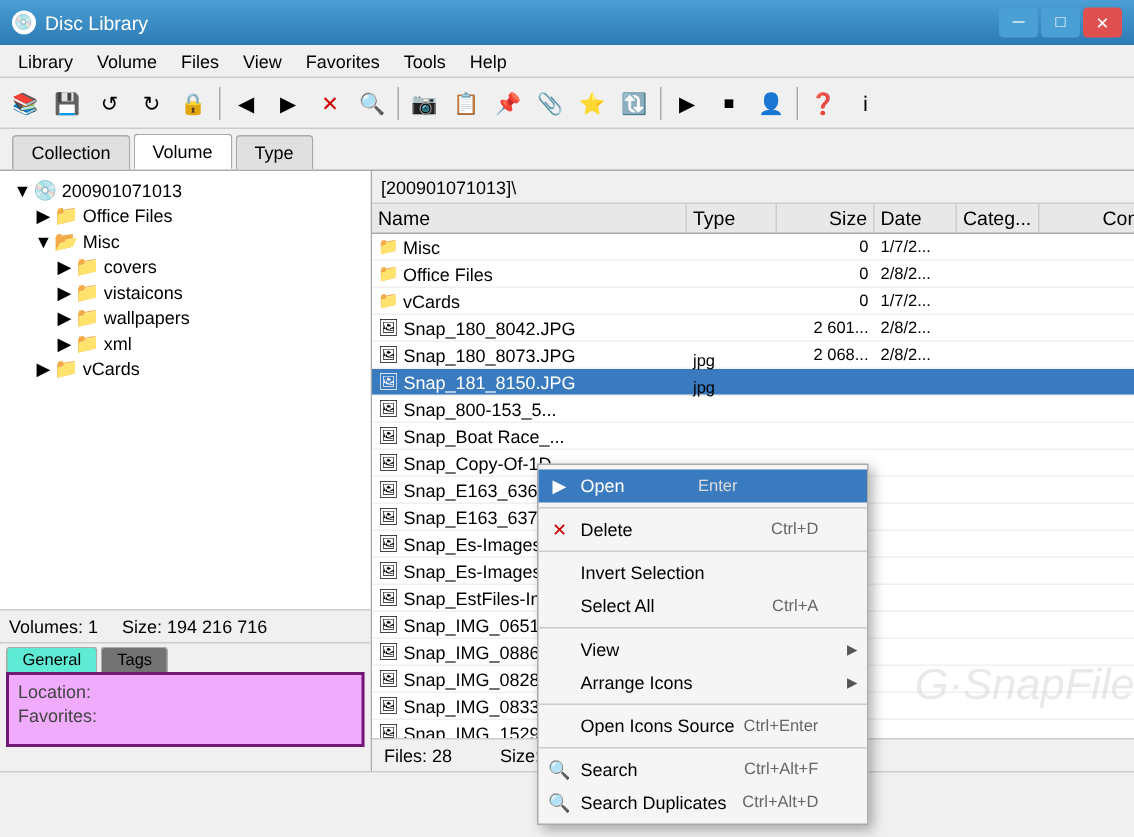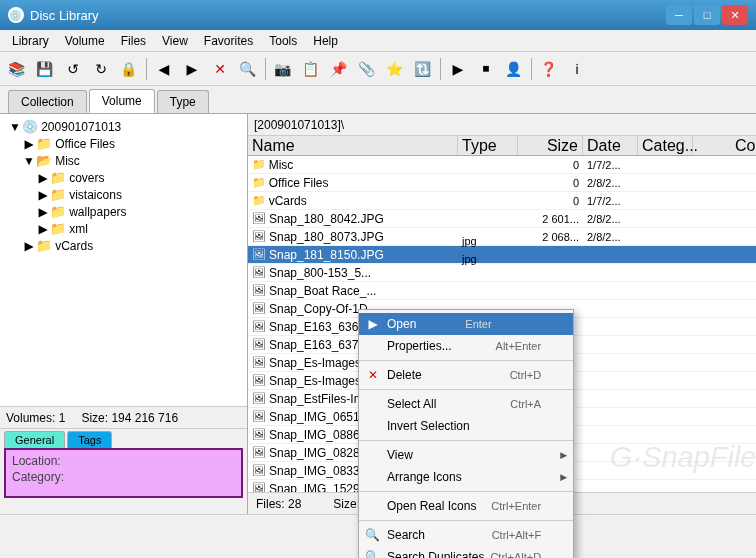--- a/index.html
+++ b/index.html
@@ -130,21 +130,21 @@
     }
     .info-tabs {
       display: flex;
       padding: 2px 4px 0;
     }
     .info-tab {
       padding: 2px 10px;
       border: 1px solid #aaa;
       border-bottom: none;
       cursor: pointer;
-      background: #0ea5e9;
+      background: #737373;
       margin-right: 2px;
       border-radius: 3px 3px 0 0;
       font-size: 11px;
     }
     .info-tab.active { background: #5eead4; }
     .info-content {
       background: #f0abfc;
       border: 2px solid #701a75;
       margin: 0 4px 16px;
       padding: 4px 6px;
@@ -178,21 +178,21 @@
       height: 20px;
       align-items: center;
     }
     .col-header {
       padding: 0 4px;
       border-right: 1px solid #ccc;
       height: 100%;
       display: flex;
       align-items: center;
       cursor: pointer;
-      font-size: 16px;
+      font-size: 13px;
     }
     .col-name { width: 210px; }
     .col-type { width: 60px; }
     .col-size { width: 65px; justify-content: flex-end; }
     .col-date { width: 55px; }
     .col-cat { width: 55px; }
     .col-comm { width: 60px; margin-left: 38px; }
     
     .file-list {
       flex: 1;
@@ -428,21 +428,21 @@
       <div class="info-tabs">
         <div class="info-tab active">General</div>
         <div class="info-tab">Tags</div>
       </div>
       <div class="info-content">
         <div class="info-row">
           <span class="info-label">Location:</span>
           <span></span>
         </div>
         <div class="info-row">
-          <span class="info-label">Category:</span>
+          <span class="info-label">Favorites:</span>
           <span></span>
         </div>
       </div>
     </div>
   </div>
 
   <div class="right-panel">
 
     <div class="address-bar">
       <span>[200901071013]\</span>
@@ -676,54 +676,49 @@
     </div>
 
     <div class="watermark">G·SnapFiles</div>
 
     <div class="context-menu" id="context-menu" style="left: 110px; top: 195px;">
     <div class="ctx-item active">
           <span class="ctx-icon">▶</span>
           <span>Open</span>
           <span class="shortcut">Enter</span>
         </div>
-        <div class="ctx-item">
-          <span class="ctx-icon"></span>
-          <span>Properties...</span>
-          <span class="shortcut">Alt+Enter</span>
-        </div>
         <div class="ctx-separator"></div>
         <div class="ctx-item">
           <span class="ctx-icon" style="color:#c00;">✕</span>
           <span>Delete</span>
           <span class="shortcut">Ctrl+D</span>
         </div>
         <div class="ctx-separator"></div>
         <div class="ctx-item">
           <span class="ctx-icon"></span>
+          <span>Invert Selection</span>
+        </div>
+        <div class="ctx-item">
+          <span class="ctx-icon"></span>
           <span>Select All</span>
           <span class="shortcut">Ctrl+A</span>
-        </div>
-        <div class="ctx-item">
-          <span class="ctx-icon"></span>
-          <span>Invert Selection</span>
         </div>
         <div class="ctx-separator"></div>
         <div class="ctx-item has-submenu">
           <span class="ctx-icon"></span>
           <span>View</span>
         </div>
         <div class="ctx-item has-submenu">
           <span class="ctx-icon"></span>
           <span>Arrange Icons</span>
         </div>
         <div class="ctx-separator"></div>
         <div class="ctx-item">
           <span class="ctx-icon"></span>
-          <span>Open Real Icons</span>
+          <span>Open Icons Source</span>
           <span class="shortcut">Ctrl+Enter</span>
         </div>
         <div class="ctx-separator"></div>
         <div class="ctx-item">
           <span class="ctx-icon">🔍</span>
           <span>Search</span>
           <span class="shortcut">Ctrl+Alt+F</span>
         </div>
         <div class="ctx-item">
           <span class="ctx-icon">🔍</span>

